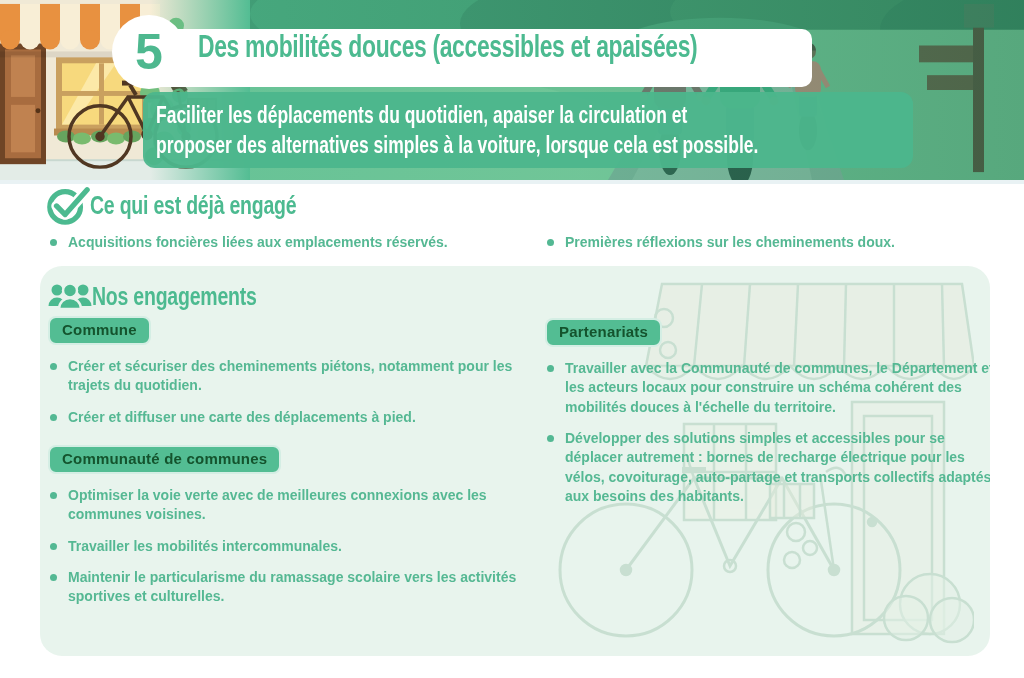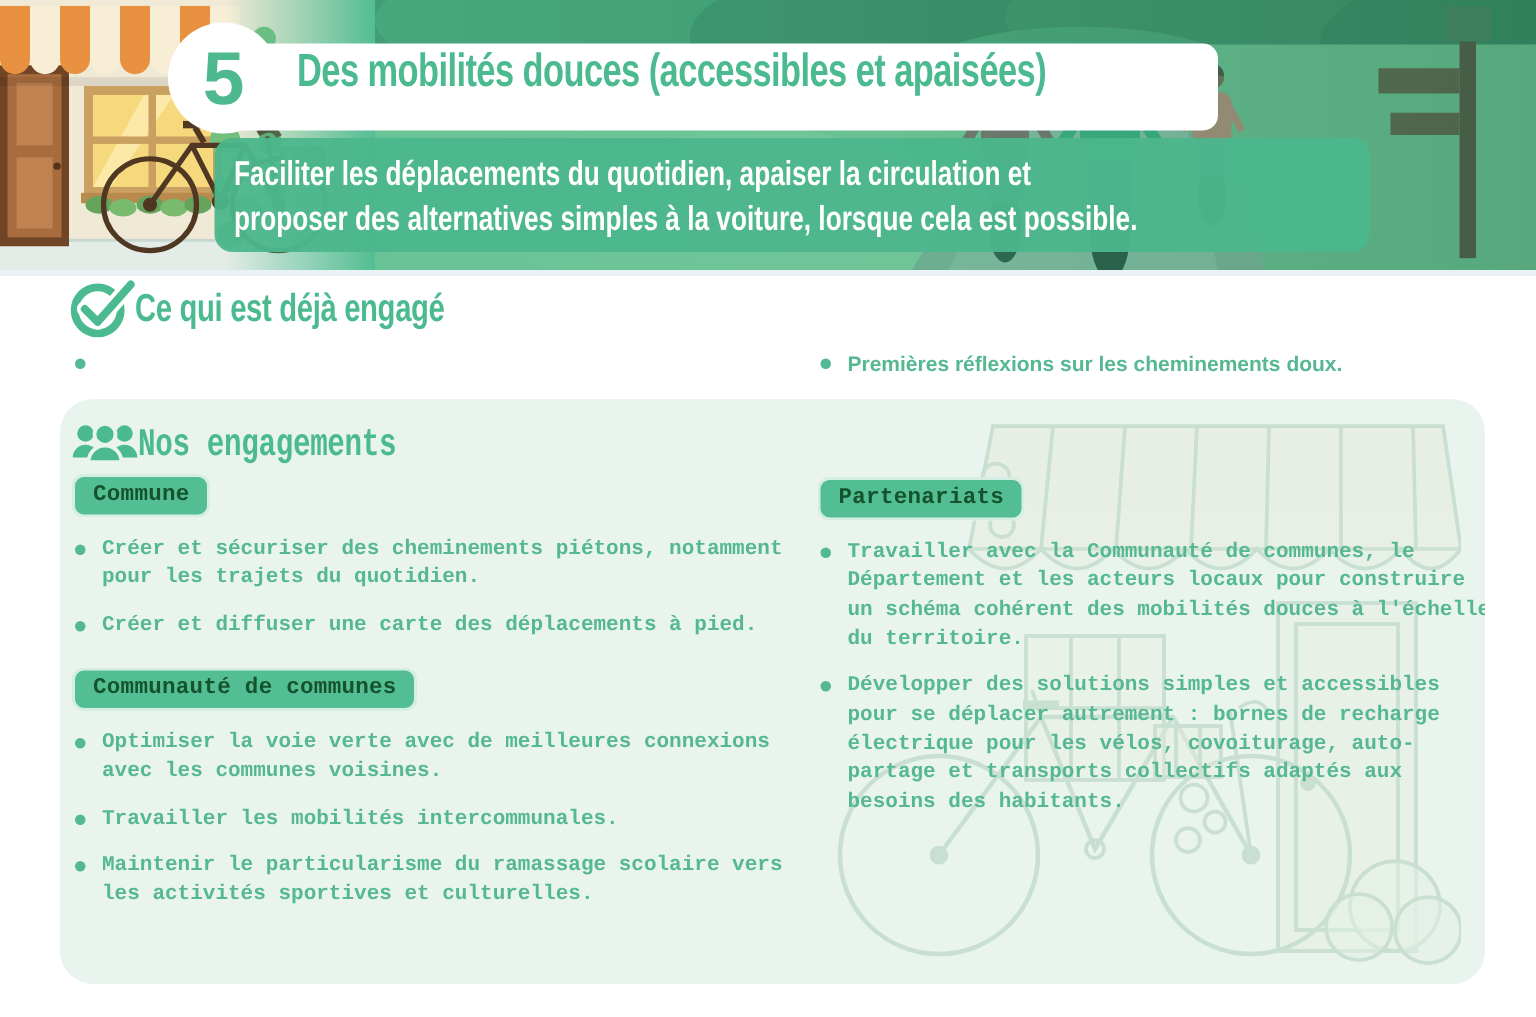--- a/index.html
+++ b/index.html
@@ -38,21 +38,21 @@
 
   .bullet{display:flex;align-items:flex-start;}
   .dot{flex:none;width:7px;height:7px;border-radius:50%;background:#53b893;margin:6px 11px 0 2px;}
   .bullet .btxt{color:#55b893;font-size:14px;font-weight:bold;line-height:1.38;}
 
   .engaged-left{position:absolute;left:48px;top:233px;width:470px;}
   .engaged-right{position:absolute;left:545px;top:233px;width:432px;}
 
   
   .box{position:absolute;left:40px;top:266px;width:950px;height:390px;background:#e8f4ed;
-    border-radius:22px;overflow:hidden;font-family:Liberation Mono, monospace;}
+    border-radius:22px;overflow:hidden;}
   .watermark{position:absolute;right:16px;top:8px;width:440px;height:372px;opacity:.3;}
   .box-title{left:8px;top:15px;}
   .col{position:absolute;}
   .col-a{left:8px;top:50px;width:492px;}
   .col-b{left:505px;top:52px;width:452px;}
   .badge{display:inline-block;background:#53bd93;color:#14532d;font-size:15px;font-weight:bold;
     padding:3px 12px 5px;border-radius:8px;border:2px solid rgba(255,255,255,.75);
     letter-spacing:.2px;margin:0 0 12px 0;}
   .badge.second{margin-top:6px;}
   .blist{margin:0 0 10px 0;}
@@ -227,20 +227,21 @@
     <svg width="44" height="42" viewBox="0 0 46 42">
       <circle cx="20" cy="23" r="16" fill="none" stroke="#4cba90" stroke-width="5.5"></circle>
       <path d="M11 22 l9 9 L43 5" fill="none" stroke="#ffffff" stroke-width="11" stroke-linecap="round" stroke-linejoin="round"></path>
       <path d="M11 22 l9 9 L43 5" fill="none" stroke="#4cba90" stroke-width="5.5" stroke-linecap="round" stroke-linejoin="round"></path>
     </svg>
     <h2>Ce qui est déjà engagé</h2>
   </div>
 
   <div class="engaged-left bullet">
     <span class="dot"></span>
+    <span class="btxt">Acquisitions foncières liées aux emplacements réservés.</span>
   </div>
   <div class="engaged-right bullet">
     <span class="dot"></span>
     <span class="btxt">Premières réflexions sur les cheminements doux.</span>
   </div>
 
   <div class="box">
 
     <svg class="watermark" viewBox="0 0 440 372">
       <g stroke="#7fb093" stroke-width="2.5" fill="none">

